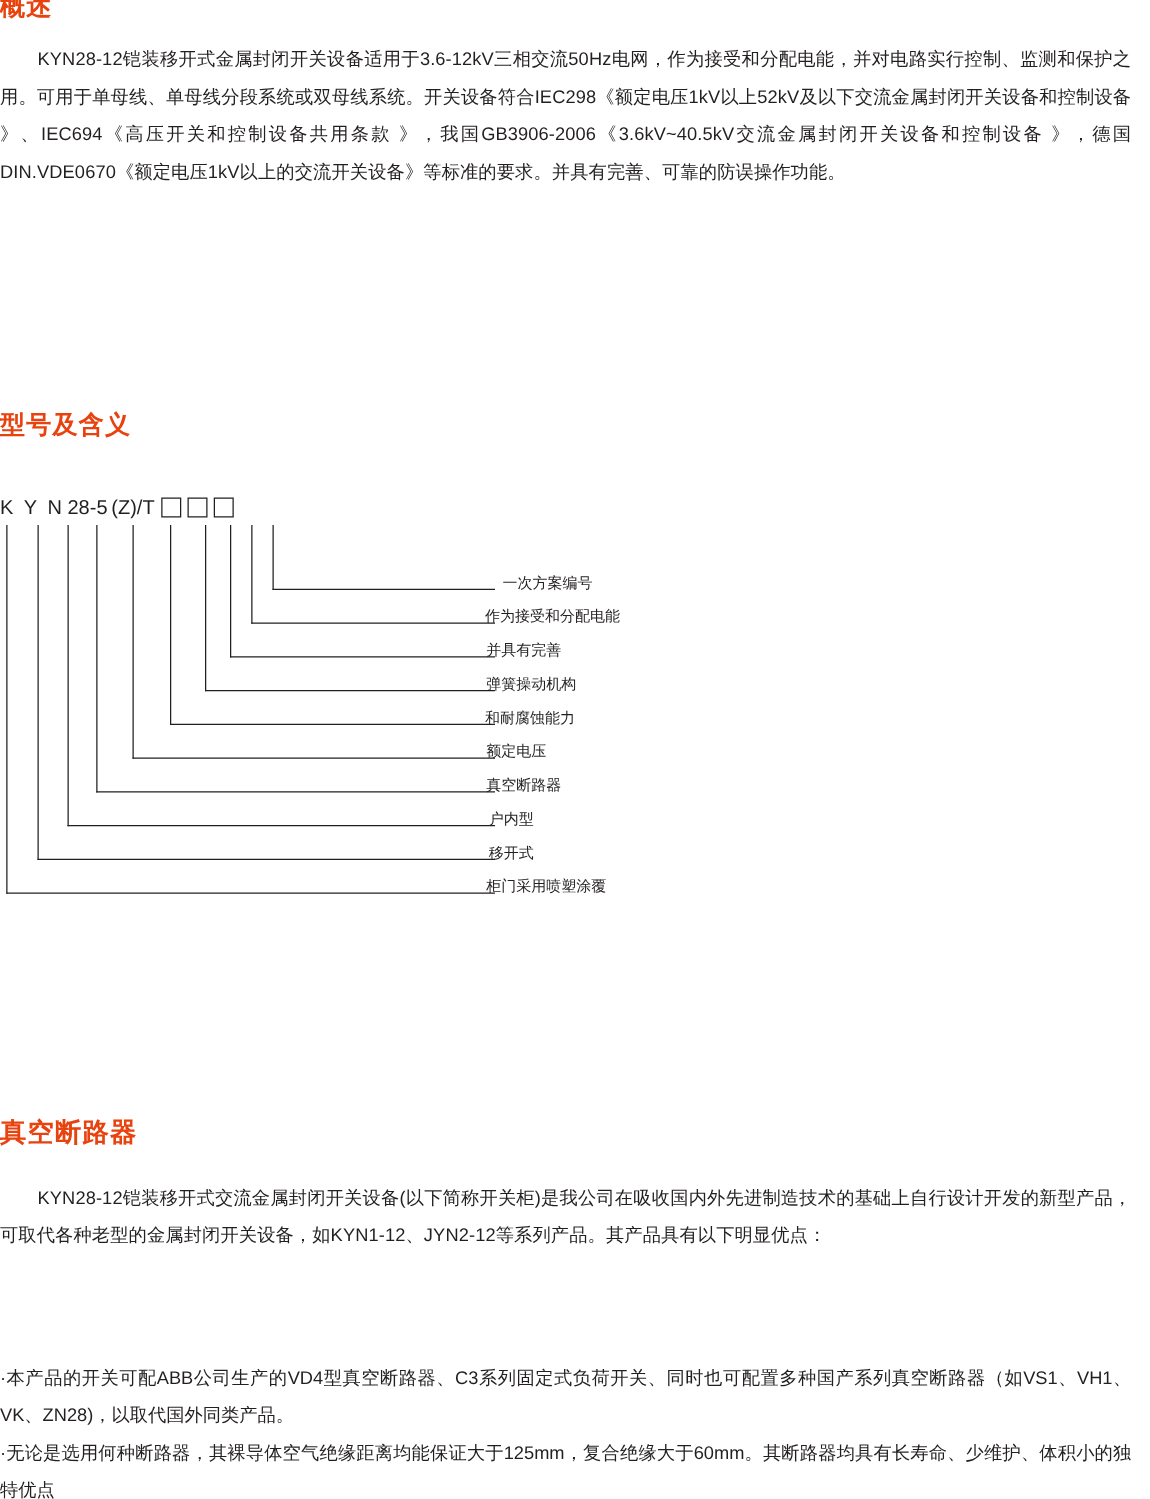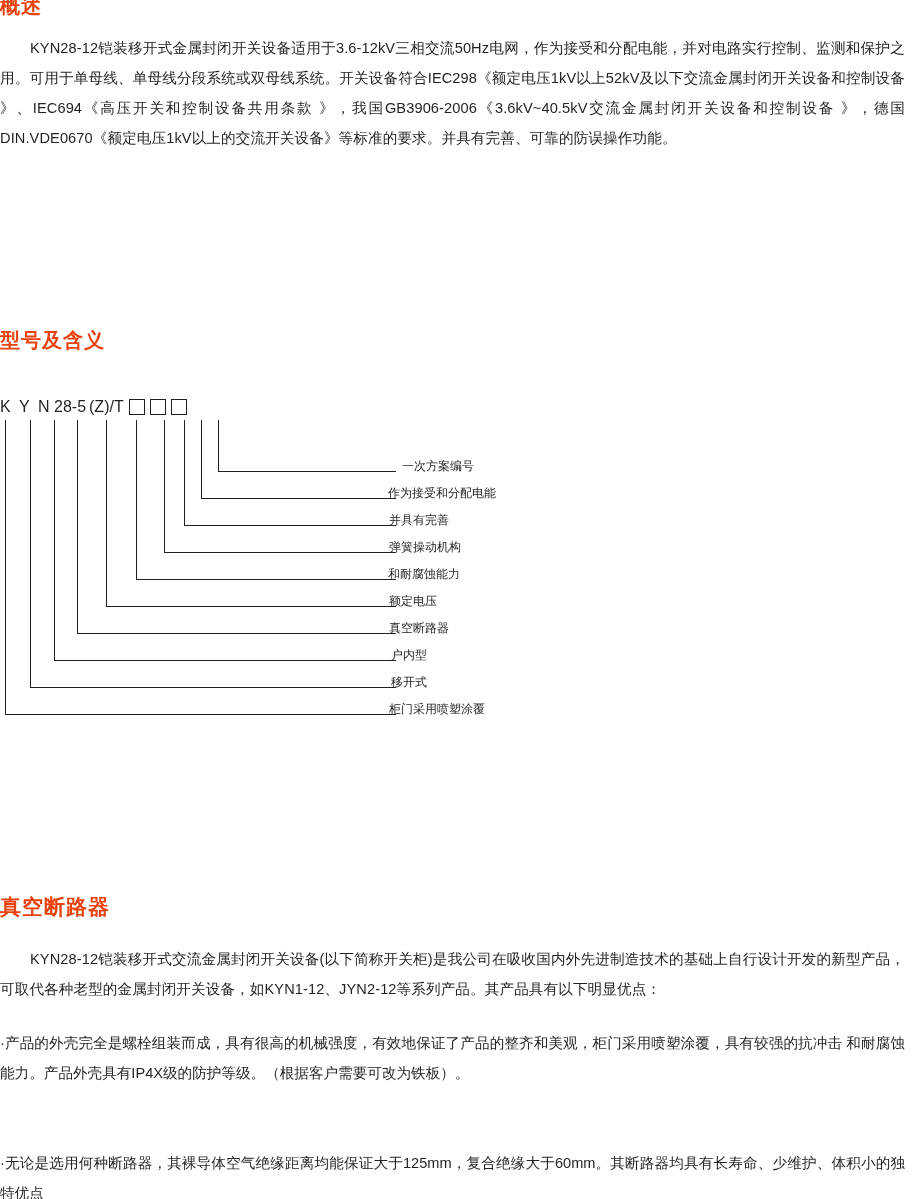--- a/index.html
+++ b/index.html
@@ -158,18 +158,18 @@
 
     <div class="lead" style="left:5px; top:22px; width:391px; height:295px;"></div>
     <div class="label" style="left:389px; top:303px;">柜门采用喷塑涂覆</div>
 
   </div>
 
   <div class="section-title" id="sec-features-title">真空断路器</div>
 
   <div class="para" id="features-para-1">KYN28-12铠装移开式交流金属封闭开关设备(以下简称开关柜)是我公司在吸收国内外先进制造技术的基础上自行设计开发的新型产品，可取代各种老型的金属封闭开关设备，如KYN1-12、JYN2-12等系列产品。其产品具有以下明显优点：</div>
 
-  <div class="bullet-para" id="features-bullet-1">·产品的外壳完全是螺栓组装而成，具有很高的机械强度，有效地保证了产品的整齐和美观，柜门采用喷塑涂覆，具有较强的抗冲击 和耐腐蚀能力。产品外壳具有IP4X级的防护等级。（根据客户需要可改为铁板）。</div>
 
+  <div class="bullet-para" id="features-bullet-2">·本产品的开关可配ABB公司生产的VD4型真空断路器、C3系列固定式负荷开关、同时也可配置多种国产系列真空断路器（如VS1、VH1、VK、ZN28)，以取代国外同类产品。</div>
 
   <div class="bullet-para" id="features-bullet-3">·无论是选用何种断路器，其裸导体空气绝缘距离均能保证大于125mm，复合绝缘大于60mm。其断路器均具有长寿命、少维护、体积小的独特优点</div>
 
 </div>
 
 </body></html>

